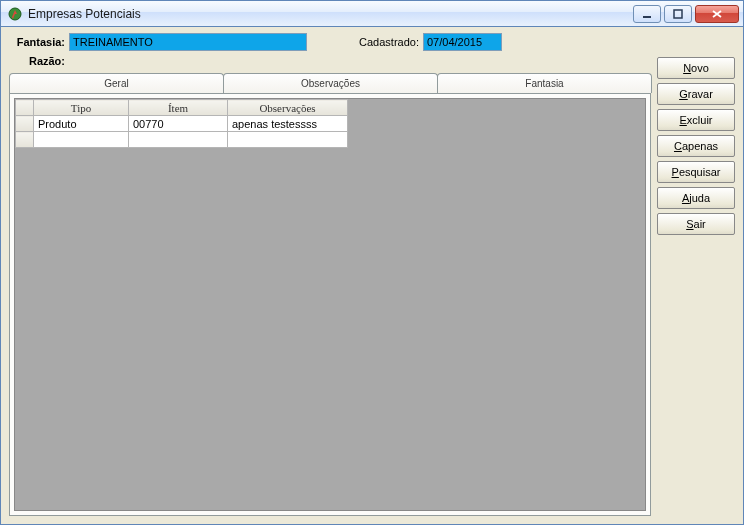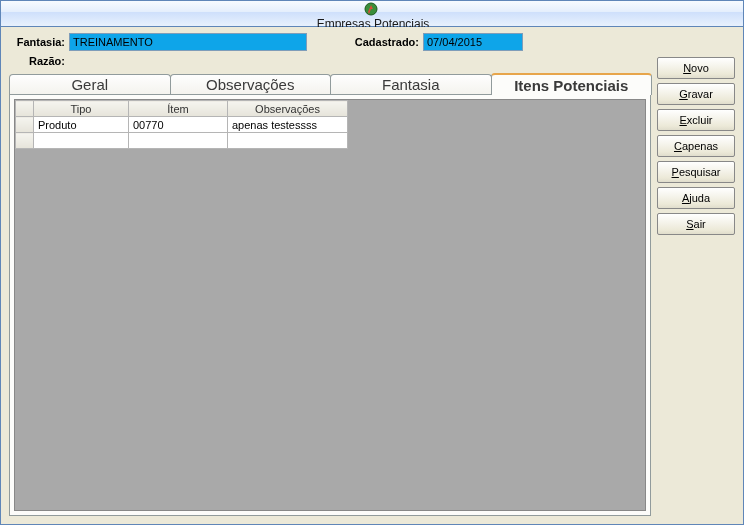--- a/index.html
+++ b/index.html
@@ -15,21 +15,20 @@
 
   
   .title-bar {
     height: 27px;
     background: linear-gradient(to bottom, #f7fbff 0%, #e4eefc 45%, #cfe0fb 46%, #e8f1fd 100%);
     border: 1px solid #5f86b8;
     display: flex;
     align-items: center;
     padding: 0 4px 0 6px;
     position: relative;
-    flex-direction: column;
   }
   .title-bar .app-icon {
     width: 16px; height: 16px;
     margin-right: 5px;
     position: relative;
   }
   .title-bar .app-icon svg { display:block; }
   .title-text {
     flex: 1;
     color: #1a1a1a;
@@ -138,21 +137,21 @@
     border-bottom:none;
     border-top-left-radius:4px;
     border-top-right-radius:4px;
     background: linear-gradient(to bottom,#fefefe,#f4f3ee);
     height:20px;
     flex:1;
     display:flex;
     align-items:center;
     justify-content:center;
     color:#3a3a3a;
-    font-size:15px;
+    font-size:10px;
     margin-right:-1px;
     cursor: default;
   }
   .tab.active {
     height:22px;
     font-weight:bold;
     background:#fcfcfa;
     position:relative;
     z-index:3;
     border-top:2px solid #e7a54a;
@@ -185,20 +184,21 @@
     padding: 1px 4px;
     height:16px;
     overflow:hidden;
     white-space:nowrap;
   }
   table.grid th {
     background: linear-gradient(to bottom,#f5f4ef,#e6e4da);
     color:#333;
     font-weight:normal;
     text-align:center;
+    font-family:Liberation Serif, serif;
   }
   table.grid td {
     background:#ffffff;
   }
   table.grid .row-head {
     background: linear-gradient(to bottom,#f5f4ef,#e6e4da);
     width:18px;
   }
   .col-tipo{width:95px;}
   .col-item{width:99px;}
@@ -232,37 +232,36 @@
         </svg>
     </div>
   </div>
 </div>
 
 <div class="client">
 
   <div class="form-row">
     <span class="field-label">Fantasia:</span>
     <input class="text-input" style="width: 238px;" value="TREINAMENTO">
-    <span class="field-label" style="width:80px; margin-left:36px; font-weight:bold;">Cadastrado:</span>
-    <input class="text-input" style="width: 100px;" value="07/04/2015">
+    <span class="field-label" style="width:80px; margin-left:36px; font-weight:normal;">Cadastrado:</span>
+    <input class="text-input" style="width: 79px;" value="07/04/2015">
   </div>
 
   <div class="main-row">
 
     <div class="left-col">
 
       <div class="left-header">
         <span class="field-label">Razão:</span>
       </div>
 
       <div class="tab-strip">
         <div class="tab">Geral</div>
         <div class="tab">Observações</div>
         <div class="tab">Fantasia</div>
-        <div class="tab active">Itens Potenciais</div>
       </div>
 
       <div class="tab-pane">
         <div class="grid-wrap">
           <table class="grid">
             <thead>
               <tr>
                 <th class="row-head"></th>
                 <th class="col-tipo">Tipo</th>
                 <th class="col-item">Ítem</th>

